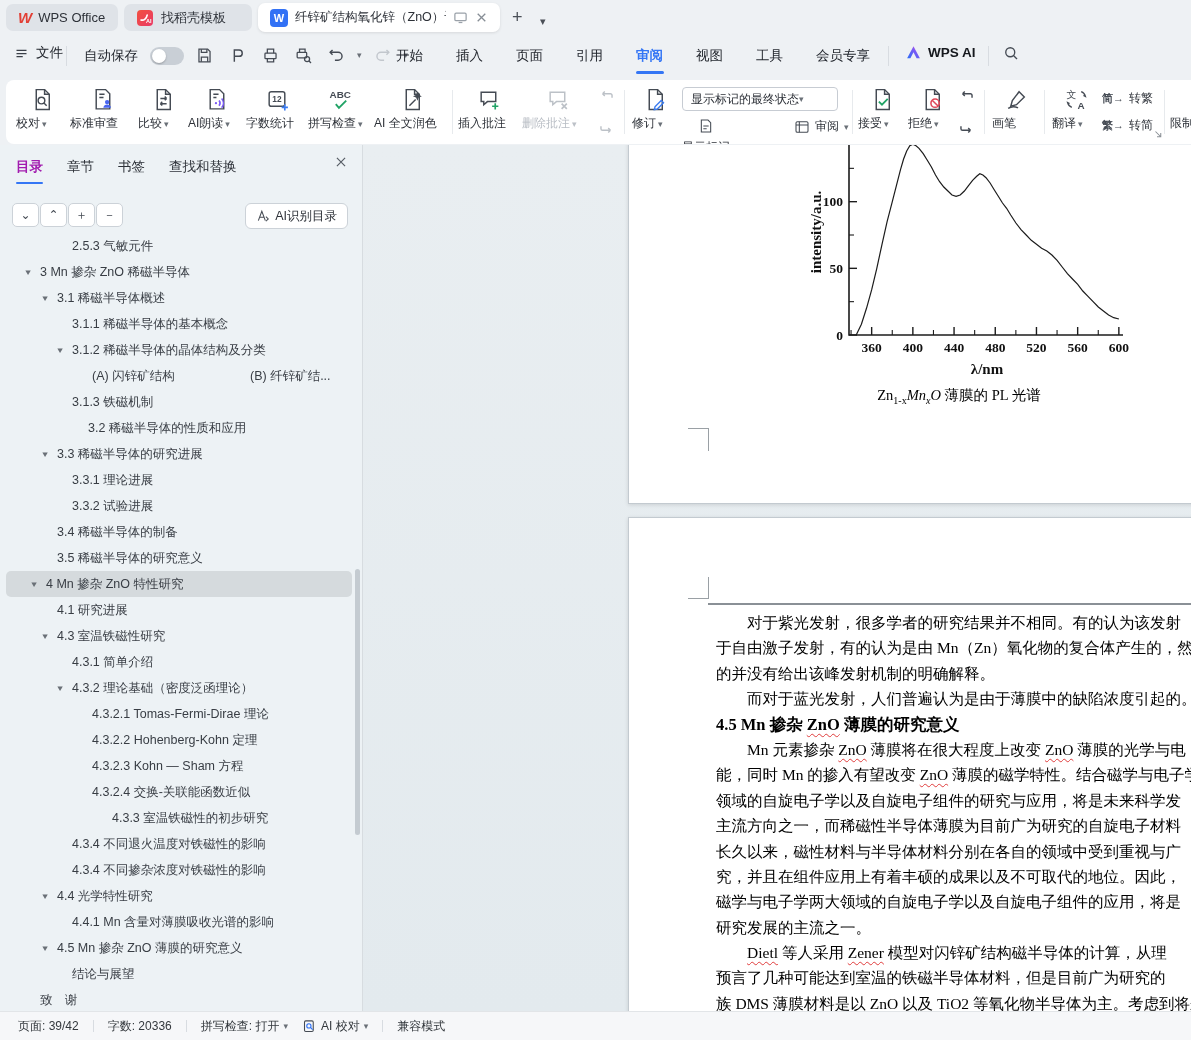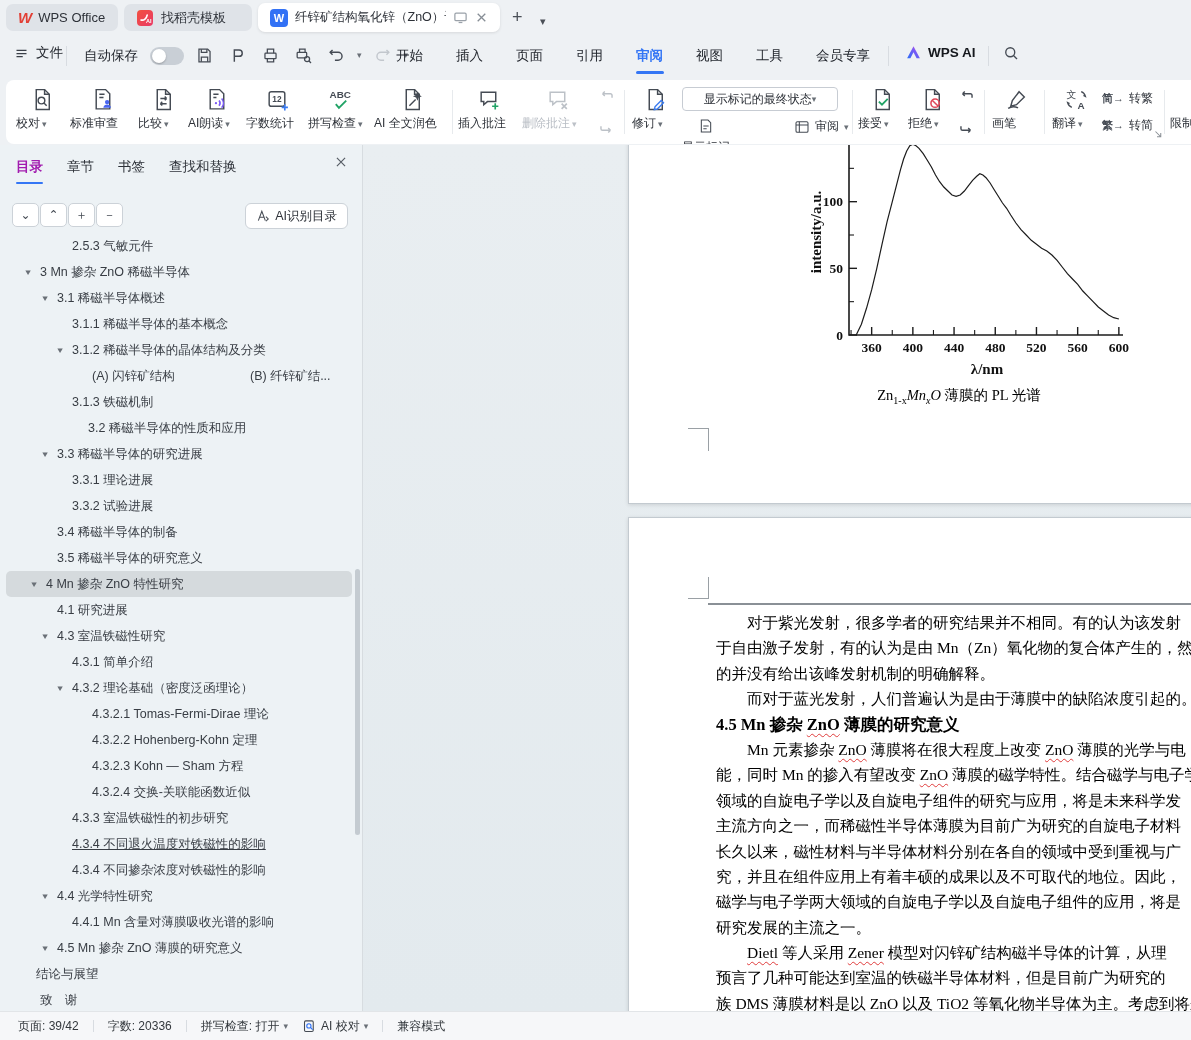--- a/index.html
+++ b/index.html
@@ -36,21 +36,21 @@
   
   .ribbon{position:absolute;top:80px;left:6px;width:1185px;height:64px;background:#fff;border-radius:8px 0 0 8px;overflow:hidden;}
   .rbtn{position:absolute;top:5px;cursor:default;}
   .ricon{height:28px;display:flex;align-items:center;justify-content:center;}
   .rlabel{font-size:12px;color:#2d3138;margin-top:2px;white-space:nowrap;}
   .rlabel .caret{margin-left:2px;}
   .dis .rlabel{color:#b9bec5;}
   .rsep{position:absolute;top:10px;width:1px;height:44px;background:#e7eaed;}
   .rsmall{position:absolute;display:flex;align-items:center;gap:5px;font-size:12px;color:#2d3138;white-space:nowrap;}
   .dropdown{position:absolute;left:676px;top:7px;width:156px;height:24px;border:1px solid #c7ccd3;border-radius:4px;
-            display:flex;align-items:center;justify-content:center;padding:0 8px;font-size:12px;color:#2d3138;box-sizing:border-box;background:#fff;}
+            display:flex;align-items:center;justify-content:flex-start;padding:0 8px;font-size:12px;color:#2d3138;box-sizing:border-box;background:#fff;}
   .navico{position:absolute;width:24px;height:24px;display:flex;align-items:center;justify-content:center;}
   .zhglyph{font-size:11px;color:#454b54;font-weight:600;}
   
   .sidebar{position:absolute;top:145px;left:0;width:363px;bottom:28px;background:#edf2f5;border-right:1px solid #d7dce0;box-sizing:border-box;overflow:hidden;}
   .stabs{position:absolute;top:13px;left:16px;display:flex;gap:24px;font-size:13.5px;color:#2d3138;}
   .stab{position:relative;white-space:nowrap;}
   .stab.active{color:#a21caf;font-weight:600;}
   .stab.active::after{content:"";position:absolute;left:0;right:0;bottom:-8px;height:2.5px;border-radius:2px;background:#3476f5;}
   .sclose{position:absolute;top:10px;right:14px;color:#565c64;}
   .stools{position:absolute;top:58px;left:12px;right:12px;height:26px;}
@@ -545,41 +545,41 @@
         </div>
         <div class="trow" style="padding-left: 92px;">
           <span>4.3.2.2 Hohenberg-Kohn 定理</span>
         </div>
         <div class="trow" style="padding-left: 92px;">
           <span>4.3.2.3 Kohn — Sham 方程</span>
         </div>
         <div class="trow" style="padding-left: 92px;">
           <span>4.3.2.4 交换-关联能函数近似</span>
         </div>
-        <div class="trow" style="padding-left: 72px;">
+        <div class="trow" style="padding-left: 112px;">
           <span>4.3.3 室温铁磁性的初步研究</span>
         </div>
-        <div class="trow" style="padding-left: 72px; text-decoration: underline;">
+        <div class="trow" style="padding-left: 72px;">
           <span>4.3.4 不同退火温度对铁磁性的影响</span>
         </div>
         <div class="trow" style="padding-left: 72px;">
           <span>4.3.4 不同掺杂浓度对铁磁性的影响</span>
         </div>
         <div class="trow" style="padding-left: 57px;">
           <span class="tarr" style="left: 41px;">▼</span>
           <span>4.4 光学特性研究</span>
         </div>
         <div class="trow" style="padding-left: 72px;">
           <span>4.4.1 Mn 含量对薄膜吸收光谱的影响</span>
         </div>
         <div class="trow" style="padding-left: 57px;">
           <span class="tarr" style="left: 41px;">▼</span>
           <span>4.5 Mn 掺杂 ZnO 薄膜的研究意义</span>
         </div>
-        <div class="trow" style="padding-left: 36px;">
+        <div class="trow" style="padding-left: 72px;">
           <span>结论与展望</span>
         </div>
         <div class="trow" style="padding-left: 40px;">
           <span>致　谢</span>
         </div>
       </div>
     <div class="sscroll"></div>
   </div>
 
   <div class="canvas">

